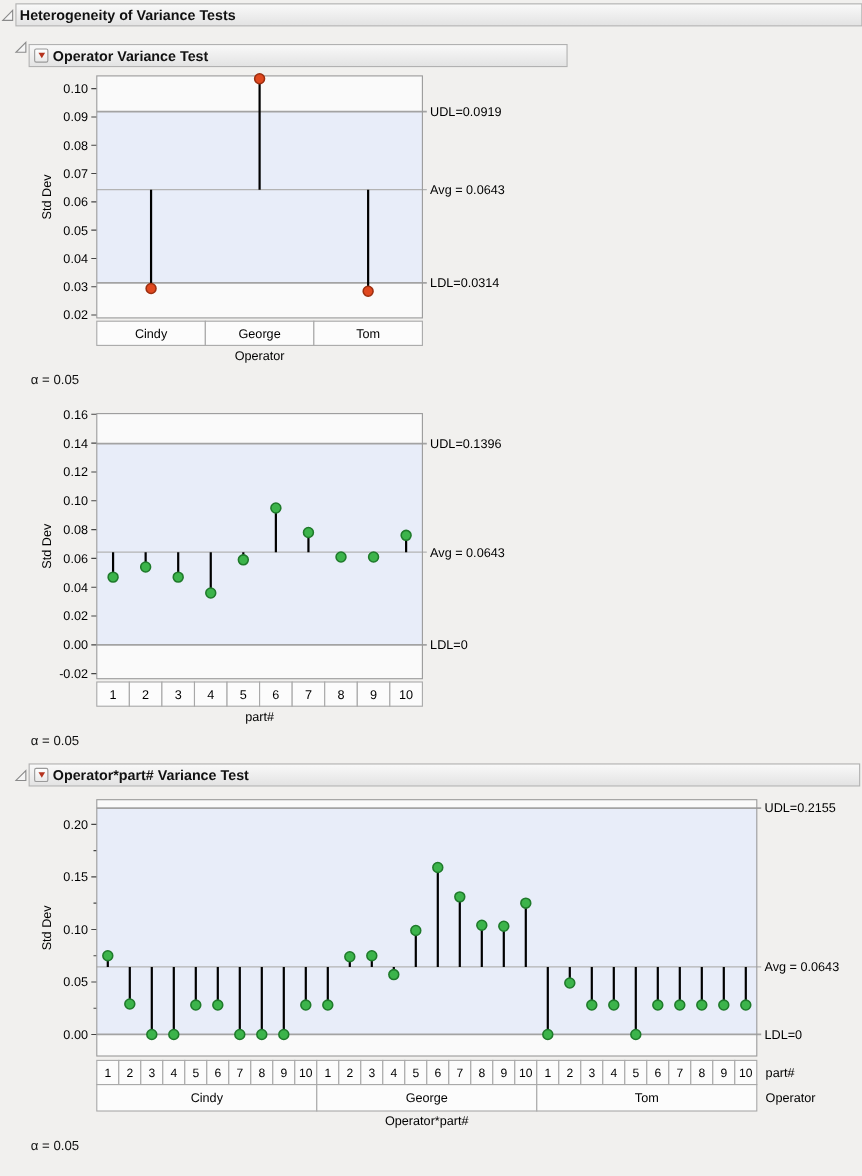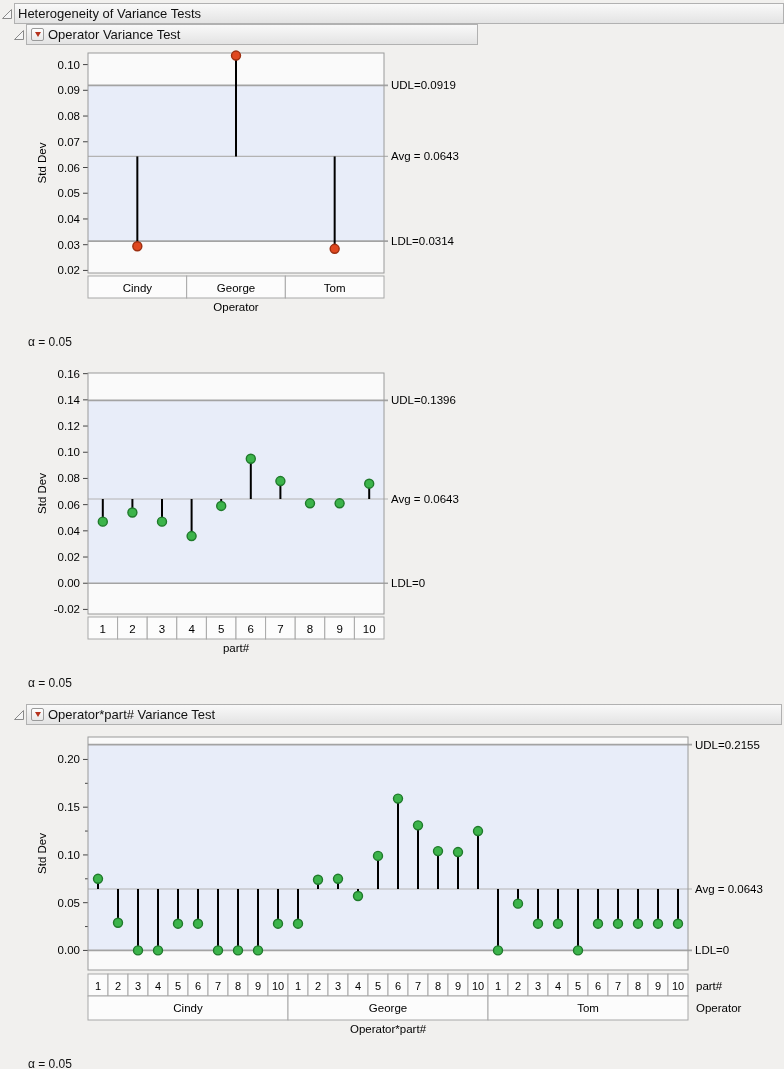--- a/index.html
+++ b/index.html
@@ -14,36 +14,36 @@
   .sec-row{margin-left:13px;}
   .disc{width:12px;height:12px;flex:none;margin-right:1px;}
   .hbar{
     height:21px;box-sizing:border-box;
     background:linear-gradient(#f9f9f9,#e3e3e3);
     border:1px solid #b1b1b1;
     display:flex;align-items:center;
     padding-left:3px;
   }
   .hbar-top{flex:1;}
-  .hbar-half{width:452px;}
+  .hbar-half{width:490px;margin-top:16px;}
   .hbar-full{flex:1;margin-right:2px;text-align:center;}
-  .htitle{font-weight:normal;font-size:13px;white-space:nowrap;}
+  .htitle{font-weight:bold;font-size:13px;white-space:nowrap;}
   .redbtn{
     width:13px;height:13px;box-sizing:border-box;flex:none;
     border:1px solid #9a9a9a;border-radius:2px;
     background:linear-gradient(#ffffff,#e9e9e9);
     display:inline-flex;align-items:center;justify-content:center;
     margin:0 4px 0 1px;
   }
   .redtri{width:0;height:0;border-left:3.5px solid transparent;border-right:3.5px solid transparent;border-top:5px solid #b5331e;}
   .chart-wrap{margin-left:30px;}
   .cw1{margin-top:2px;}
   .cw2{margin-top:4px;}
   .cw3{margin-top:4px;}
-  .alpha{margin-left:28px;font-size:12px;margin-top:14px;}
+  .alpha{margin-left:28px;font-size:12px;margin-top:1px;}
   .section{margin-bottom:14px;}
   svg{display:block;font-family:"Liberation Sans",sans-serif;}
 </style>
 </head>
 <body>
 
 <div class="page">
 
   <div class="row top-row">
     <svg class="disc" viewBox="0 0 12 12">

